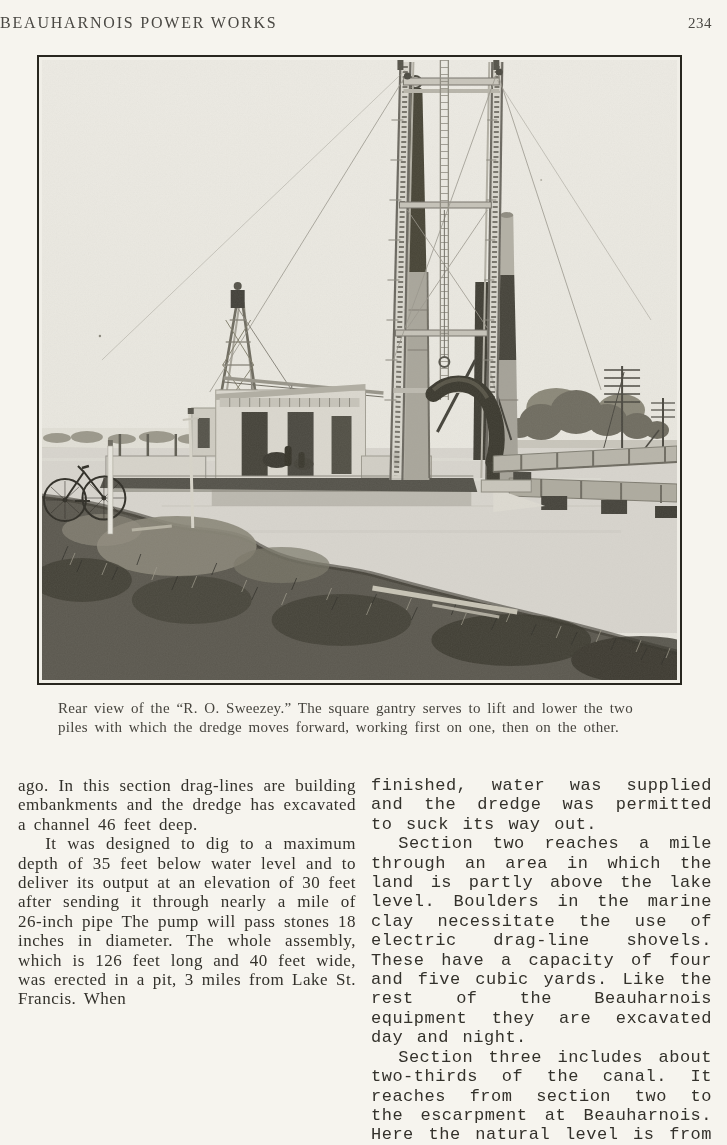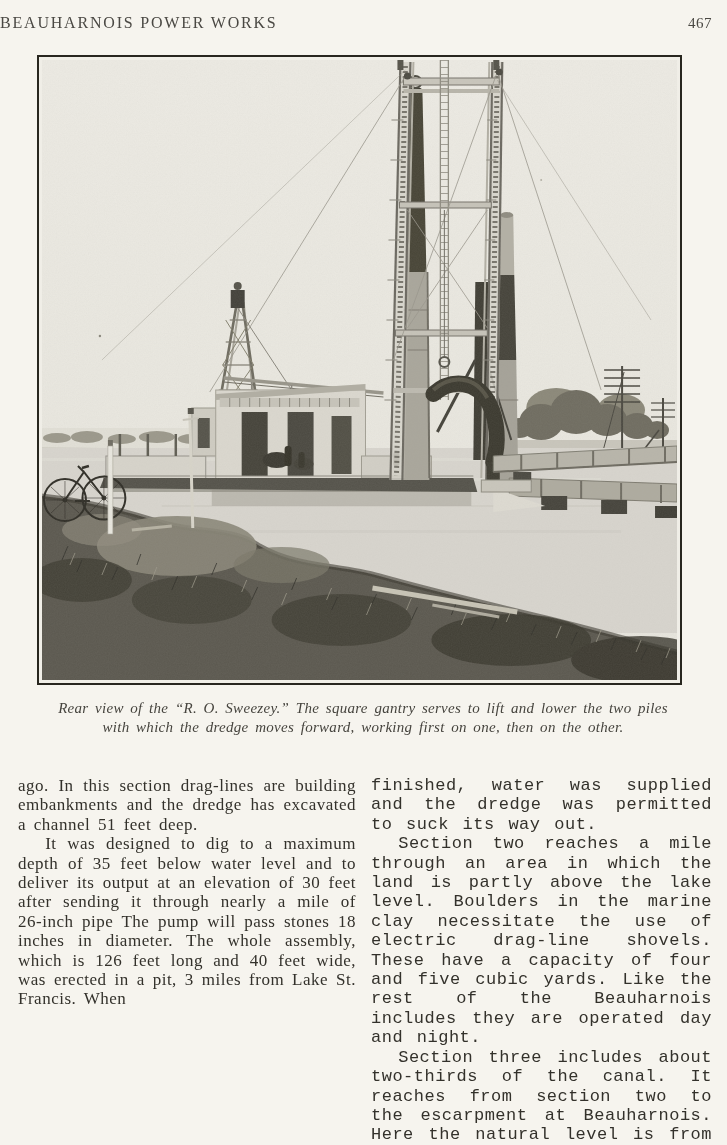--- a/index.html
+++ b/index.html
@@ -19,39 +19,39 @@
   }
   
   figure.photo{
     position:absolute;left:37px;top:55px;width:645px;height:630px;margin:0;
     box-sizing:border-box;border:2px solid #28261f;padding:3px;background:#f0eee7;
   }
   figure.photo svg{display:block;width:100%;height:100%;}
   
   .caption{
     position:absolute;top:699px;left:58px;width:610px;margin:0;
-    font-style:italic;font-size:15px;line-height:19px;text-align:center;
+    font-size:15px;line-height:19px;
     color:#46443e;letter-spacing:.3px;word-spacing:2.5px;
   }
   
   .col{position:absolute;top:776px;font-size:17px;line-height:19.4px;
     text-align:justify;letter-spacing:.5px;word-spacing:3px;color:#33312b;}
   .col.left{left:18px;width:338px;}
   .col.right{left:371px;width:341px;font-family:Liberation Mono, monospace;}
   .col p{margin:0;text-indent:1.6em;}
   .col p.noindent{text-indent:0;}
 </style>
 </head>
 <body>
 
 <div class="page">
 
   <div class="runhead">
     <span class="title">BEAUHARNOIS POWER WORKS</span>
-    <span class="pagenum">467</span>
+    <span class="pagenum">234</span>
   </div>
 
   <figure class="photo">
     <svg viewBox="0 0 636 620" preserveAspectRatio="none" role="img" aria-label="Rear view of the suction dredge R. O. Sweezey in a canal, square gantry with two piles, discharge pipeline to the right, grassy embankment and bicycle in the foreground">
       <defs>
         <linearGradient id="skyg" x1="0" y1="0" x2="0" y2="1">
           <stop offset="0" stop-color="#edebe4"></stop>
             <stop offset="1" stop-color="#e7e5dd"></stop>
         </linearGradient>
         <filter id="grain" x="0" y="0" width="100%" height="100%">
@@ -322,23 +322,23 @@
         <line x1="141" y1="360" x2="157" y2="358" stroke="#c9c6bb" stroke-width="2"></line>
       </g>
 
       <rect x="0" y="0" width="636" height="620" filter="url(#grain)" opacity=".22"></rect>
     </svg>
   </figure>
 
   <p class="caption">Rear view of the “R. O. Sweezey.” The square gantry serves to lift and lower the two piles with which the dredge moves forward, working first on one, then on the other.</p>
 
   <div class="col left">
-    <p class="noindent">ago. In this section drag-lines are building embankments and the dredge has excavated a channel 51 feet deep.</p>
+    <p class="noindent">ago. In this section drag-lines are building embankments and the dredge has excavated a channel 46 feet deep.</p>
     <p>It was designed to dig to a maximum depth of 35 feet below water level and to deliver its output at an elevation of 30 feet after sending it through nearly a mile of 26-inch pipe The pump will pass stones 18 inches in diameter. The whole assembly, which is 126 feet long and 40 feet wide, was erected in a pit, 3 miles from Lake St. Francis. When</p>
   </div>
 
   <div class="col right">
     <p class="noindent">finished, water was supplied and the dredge was permitted to suck its way out.</p>
-    <p>Section two reaches a mile through an area in which the land is partly above the lake level. Boulders in the marine clay necessitate the use of electric drag-line shovels. These have a capacity of four and five cubic yards. Like the rest of the Beauharnois includes they are operated day and night.</p>
+    <p>Section two reaches a mile through an area in which the land is partly above the lake level. Boulders in the marine clay necessitate the use of electric drag-line shovels. These have a capacity of four and five cubic yards. Like the rest of the Beauharnois equipment they are excavated day and night.</p>
     <p>Section three includes about two-thirds of the canal. It reaches from section two to the escarpment at Beauharnois. Here the natural level is from 5 to 9 feet below that of Lake St. Francis, so much more embanking than excavating is required. The work is being carried</p>
   </div>
 
 </div>
 
 </body></html>

